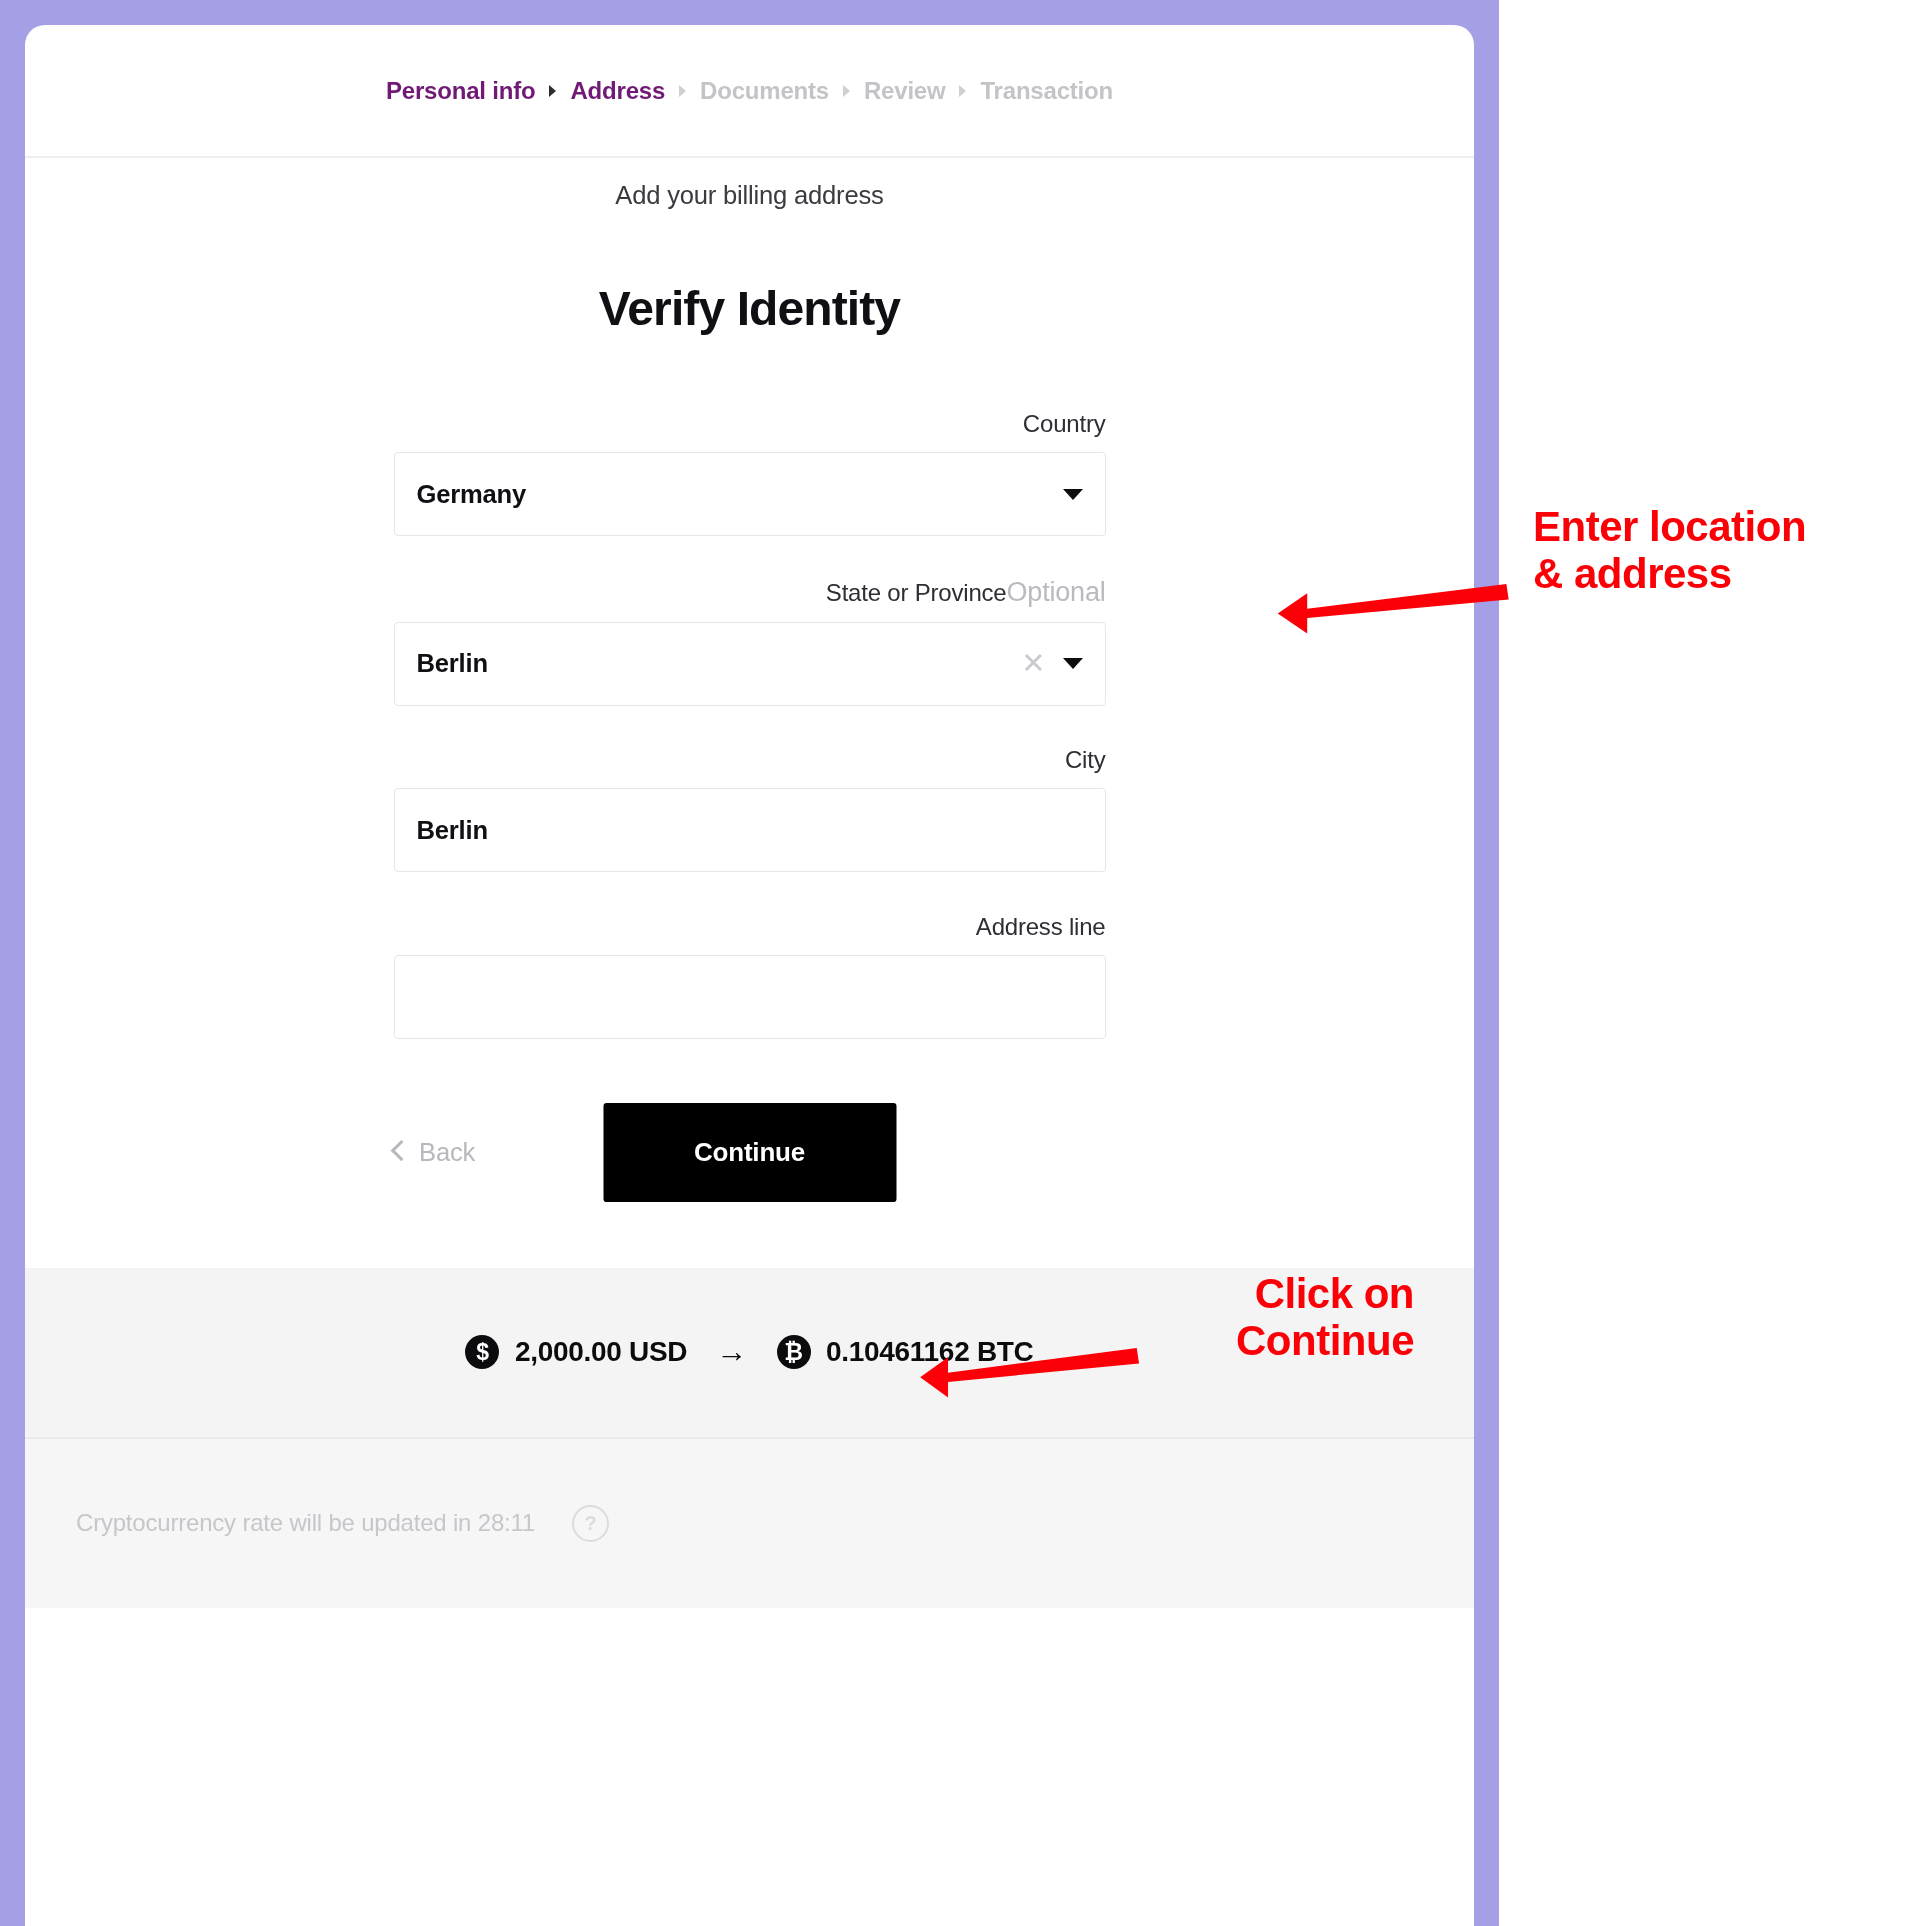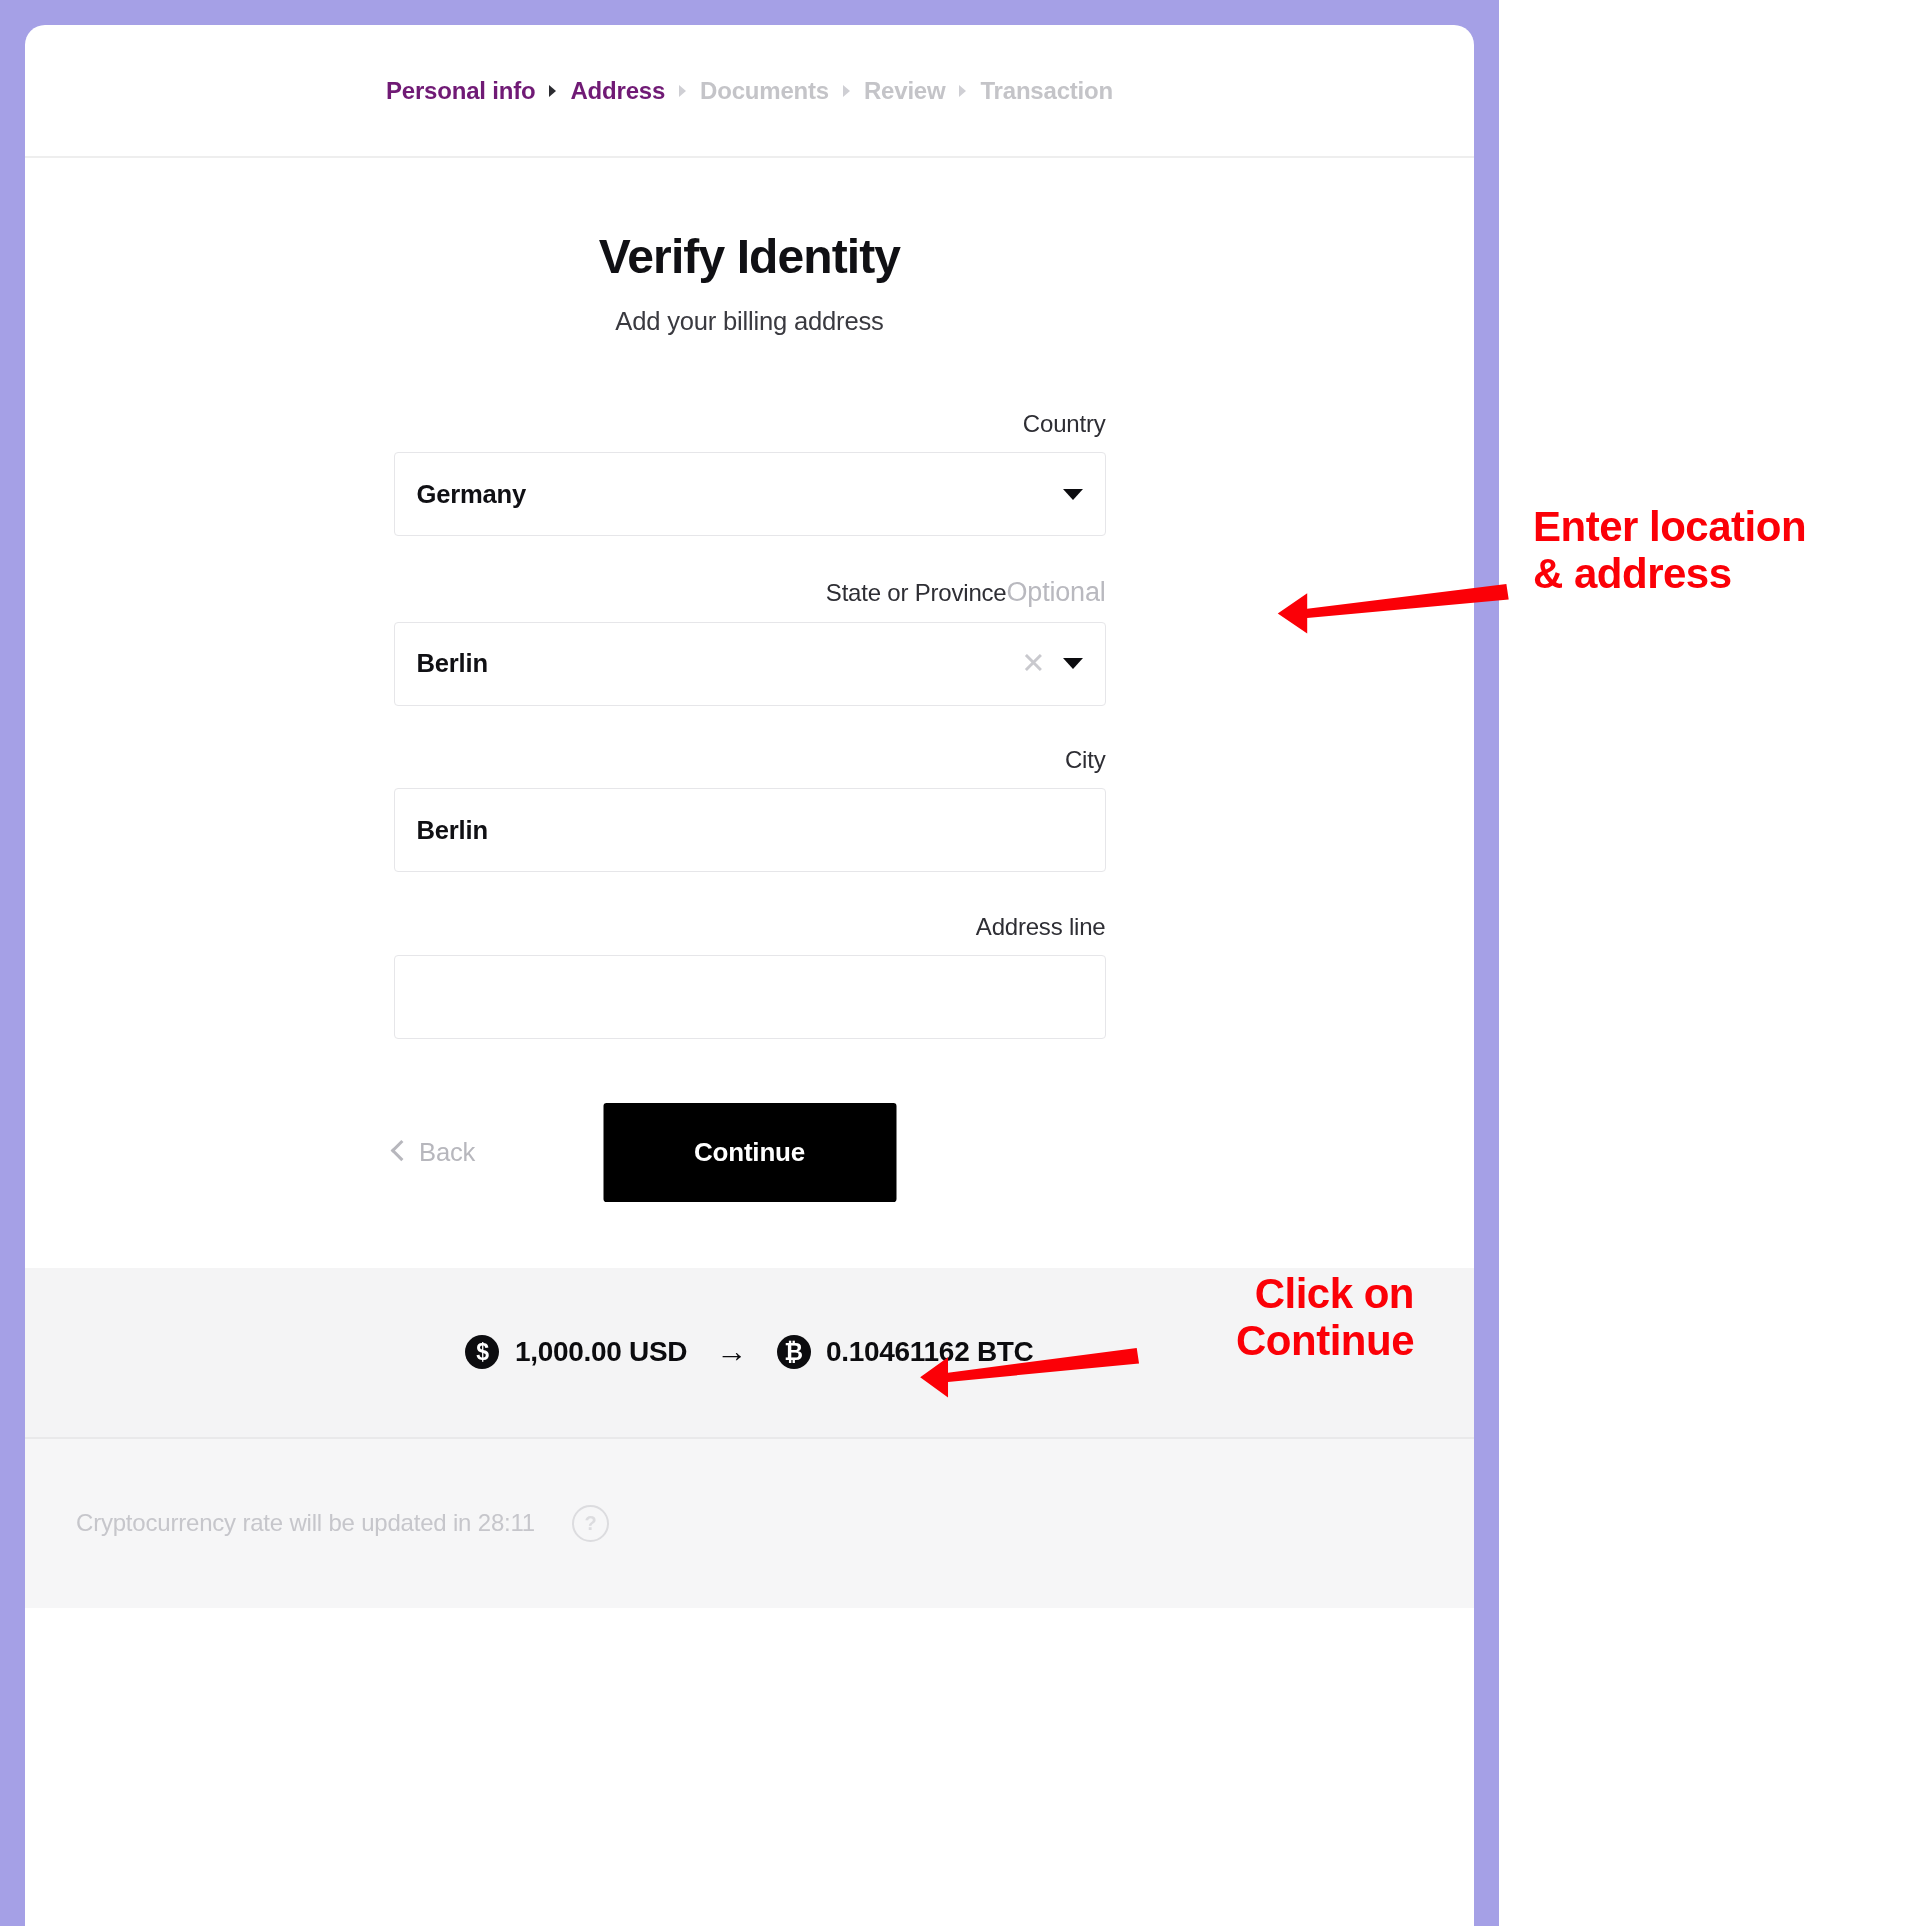--- a/index.html
+++ b/index.html
@@ -293,22 +293,22 @@
         <span class="crumb inactive">Documents</span>
         <span class="crumb-sep"></span>
         <span class="crumb inactive">Review</span>
         <span class="crumb-sep"></span>
         <span class="crumb inactive">Transaction</span>
       </div>
     </div>
 
     <div id="content">
 
+      <div id="subtitle">Add your billing address</div>
       <div id="title">Verify Identity</div>
-      <div id="subtitle">Add your billing address</div>
 
       <div id="form">
 
         <div class="field-block">
           <div class="field-label-row">
             <span class="field-label">Country</span>
           </div>
           <div class="input-box">
             <span class="value">Germany</span>
             <span class="caret-down"></span>
@@ -362,21 +362,21 @@
         </div>
         <button id="continue-button">Continue</button>
       </div>
 
     </div>
 
     <div id="exchange-bar">
       <div id="exchange-inner">
         <span class="amt-group">
           <span class="coin">$</span>
-          <span>1,000.00 USD</span>
+          <span>2,000.00 USD</span>
         </span>
         <span class="exch-arrow">→</span>
         <span class="amt-group">
           <span class="coin">₿</span>
           <span>0.10461162 BTC</span>
         </span>
       </div>
     </div>
 
     <div id="rate-bar">

